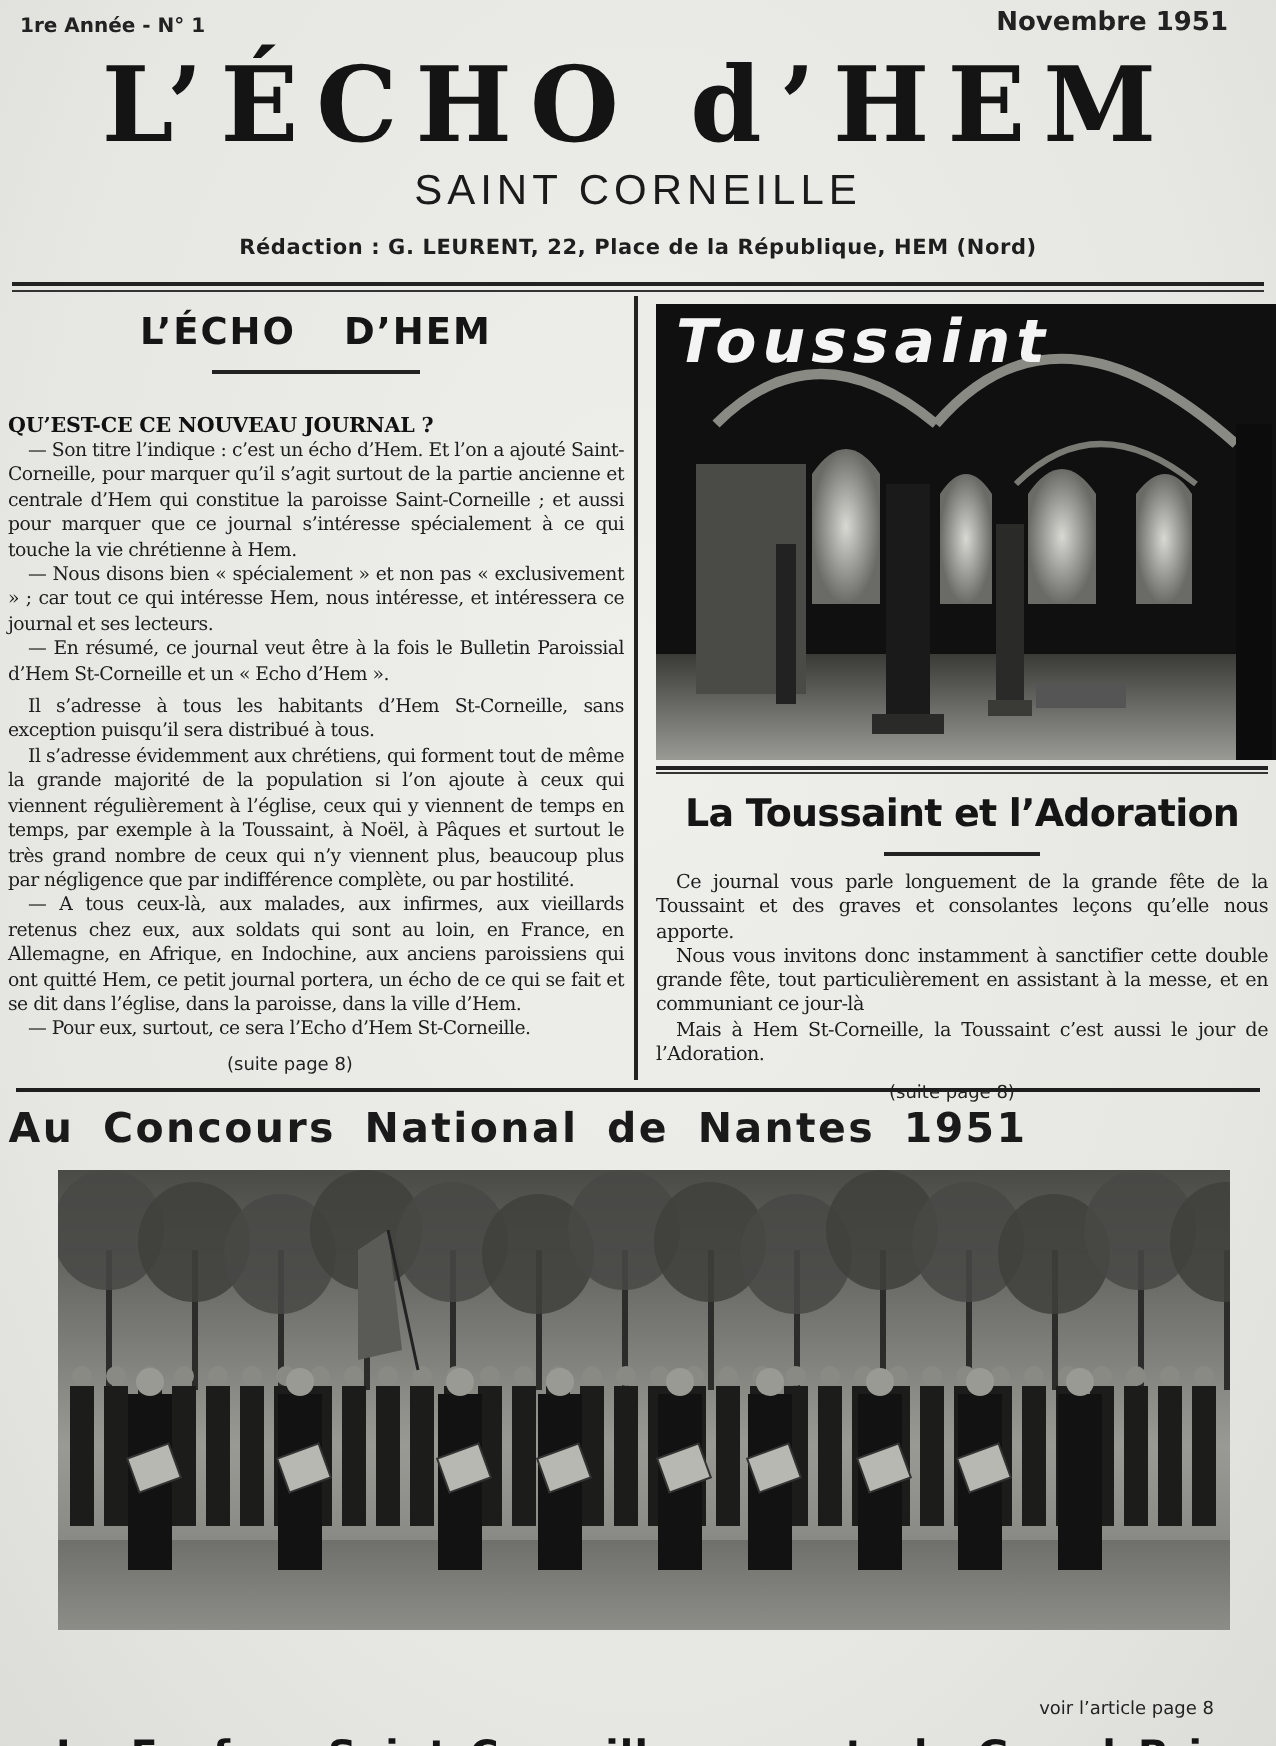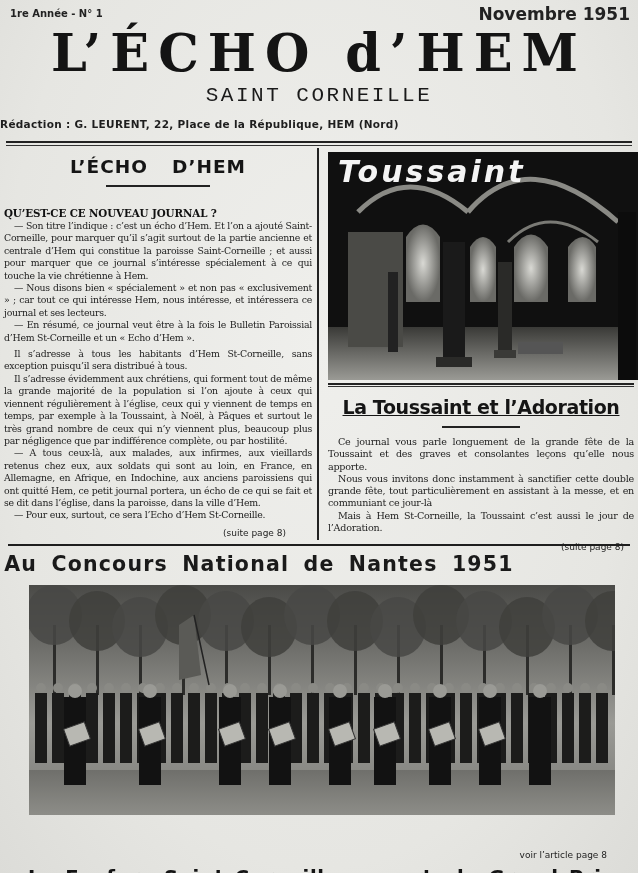--- a/index.html
+++ b/index.html
@@ -9,54 +9,54 @@
       font-family: "DejaVu Serif", serif;
       color: #1a1a1a;
       position: relative;
     }
     .page {
       position: absolute; left: 0; top: 0; width: 638px; height: 873px;
       background: radial-gradient(ellipse at 50% 40%, #efefec 0%, #e6e6e2 70%, #dcdcd8 100%);
     }
     
     .issue { position: absolute; left: 10px; top: 8px; font-family: "DejaVu Sans", sans-serif; font-weight: bold; font-size: 10px; color: #222; }
-    .date { position: absolute; right: 8px; top: 4px; font-family: "DejaVu Sans", sans-serif; font-weight: bold; font-size: 17px; color: #222; }
+    .date { position: absolute; right: 24px; top: 4px; font-family: "DejaVu Sans", sans-serif; font-weight: bold; font-size: 13px; color: #222; }
     .title {
       position: absolute; left: 0; width: 638px; top: 28px; text-align: center;
       font-family: "DejaVu Serif", serif; font-weight: bold; font-size: 51px; letter-spacing: 9px;
       color: #141414; line-height: 1; transform: scaleY(1.02);
     }
-    .subtitle { position: absolute; left: 0; width: 638px; top: 84px; text-align: center; font-family: Liberation Mono, monospace; font-size: 21px; letter-spacing: 2.5px; color: #1a1a1a; }
-    .redaction { position: absolute; left: 0; width: 638px; top: 118px; font-family: "DejaVu Sans", sans-serif; font-weight: bold; font-size: 10.5px; letter-spacing: 0.3px; color: #1e1e1e; }
+    .subtitle { position: absolute; left: 0; width: 638px; top: 84px; text-align: center; font-family: Liberation Sans, sans-serif; font-size: 21px; letter-spacing: 2.5px; color: #1a1a1a; }
+    .redaction { position: absolute; left: 0; width: 638px; top: 118px; text-align: center; font-family: "DejaVu Sans", sans-serif; font-weight: bold; font-size: 10.5px; letter-spacing: 0.3px; color: #1e1e1e; }
     .rule-double { position: absolute; left: 6px; width: 626px; height: 5px; border-top: 2px solid #222; border-bottom: 1.5px solid #333; }
     .rule-single { position: absolute; height: 2px; background: #1e1e1e; }
     .vrule { position: absolute; width: 1.5px; background: #222; }
 
     
     .left-col { position: absolute; left: 4px; top: 150px; width: 308px; }
     .col-head { text-align: center; font-family: "DejaVu Sans", sans-serif; font-weight: bold; font-size: 18.5px; letter-spacing: 1px; color: #151515; margin-top: 6px; }
     .col-head .w2 { margin-left: 24px; margin-top: 28px; }
     .head-rule { width: 104px; height: 2px; background: #222; margin: 8px auto 10px; }
     .section-title { font-family: "DejaVu Serif", serif; font-weight: bold; font-size: 10.3px; color: #111; margin-top: 20px; line-height: 13px; letter-spacing: -0.1px; }
     .para { font-family: "DejaVu Serif", serif; font-size: 9.4px; line-height: 12.4px; text-align: justify; color: #1d1d1d; text-indent: 10px; letter-spacing: -0.25px; }
     .gap { height: 4px; }
-    .suite { font-family: "DejaVu Sans", sans-serif; font-size: 9px; text-align: right; margin-top: 6px; padding-right: 26px; color: #222; }
+    .suite { font-family: "DejaVu Sans", sans-serif; font-size: 9px; text-align: center; margin-top: 6px; padding-right: 26px; color: #222; }
 
     
     .photo1 {
       position: absolute; left: 328px; top: 152px; width: 342px; height: 228px; overflow: hidden;
       background: #111;
     }
     .photo1 svg { position: absolute; left: 0; top: 0; }
     .photo1-title {
       position: absolute; left: 10px; top: 2px; font-family: "DejaVu Sans", sans-serif; font-style: italic; font-weight: bold;
       font-size: 30px; letter-spacing: 3px; color: #f4f4f4;
     }
     .right-col { position: absolute; left: 328px; top: 384px; width: 306px; }
-    .rc-head { text-align: center; font-family: "DejaVu Sans", sans-serif; font-weight: bold; font-size: 19px; letter-spacing: -0.4px; color: #151515; margin-top: 12px; text-decoration: underline; }
+    .rc-head { text-align: center; font-family: "DejaVu Sans", sans-serif; font-weight: bold; font-size: 19px; letter-spacing: -0.4px; color: #151515; margin-top: 12px; }
     .rc-head-rule { width: 78px; height: 2px; background: #222; margin: 8px auto 8px; }
     .right-col .para { font-size: 9.6px; line-height: 12.3px; }
     .right-col .suite { padding-right: 10px; margin-top: 8px; }
 
     
     .concours { position: absolute; left: 0; width: 518px; top: 552px; text-align: center; font-family: "DejaVu Sans", sans-serif; font-weight: bold; font-size: 20.5px; letter-spacing: 1.2px; word-spacing: 6px; color: #1a1a1a; }
     .photo2 { position: absolute; left: 29px; top: 585px; width: 586px; height: 230px; overflow: hidden; background: #6b6b68; }
     .photo2 svg { position: absolute; left: 0; top: 0; }
     .fanfare { position: absolute; left: 28px; top: 818px; width: 600px; font-family: "DejaVu Sans", sans-serif; font-weight: bold; font-size: 19.6px; letter-spacing: 0.6px; word-spacing: 3px; color: #141414; margin-top: 48px; }
     .voir { position: absolute; right: 31px; top: 850px; font-family: "DejaVu Sans", sans-serif; font-size: 9px; color: #222; }

